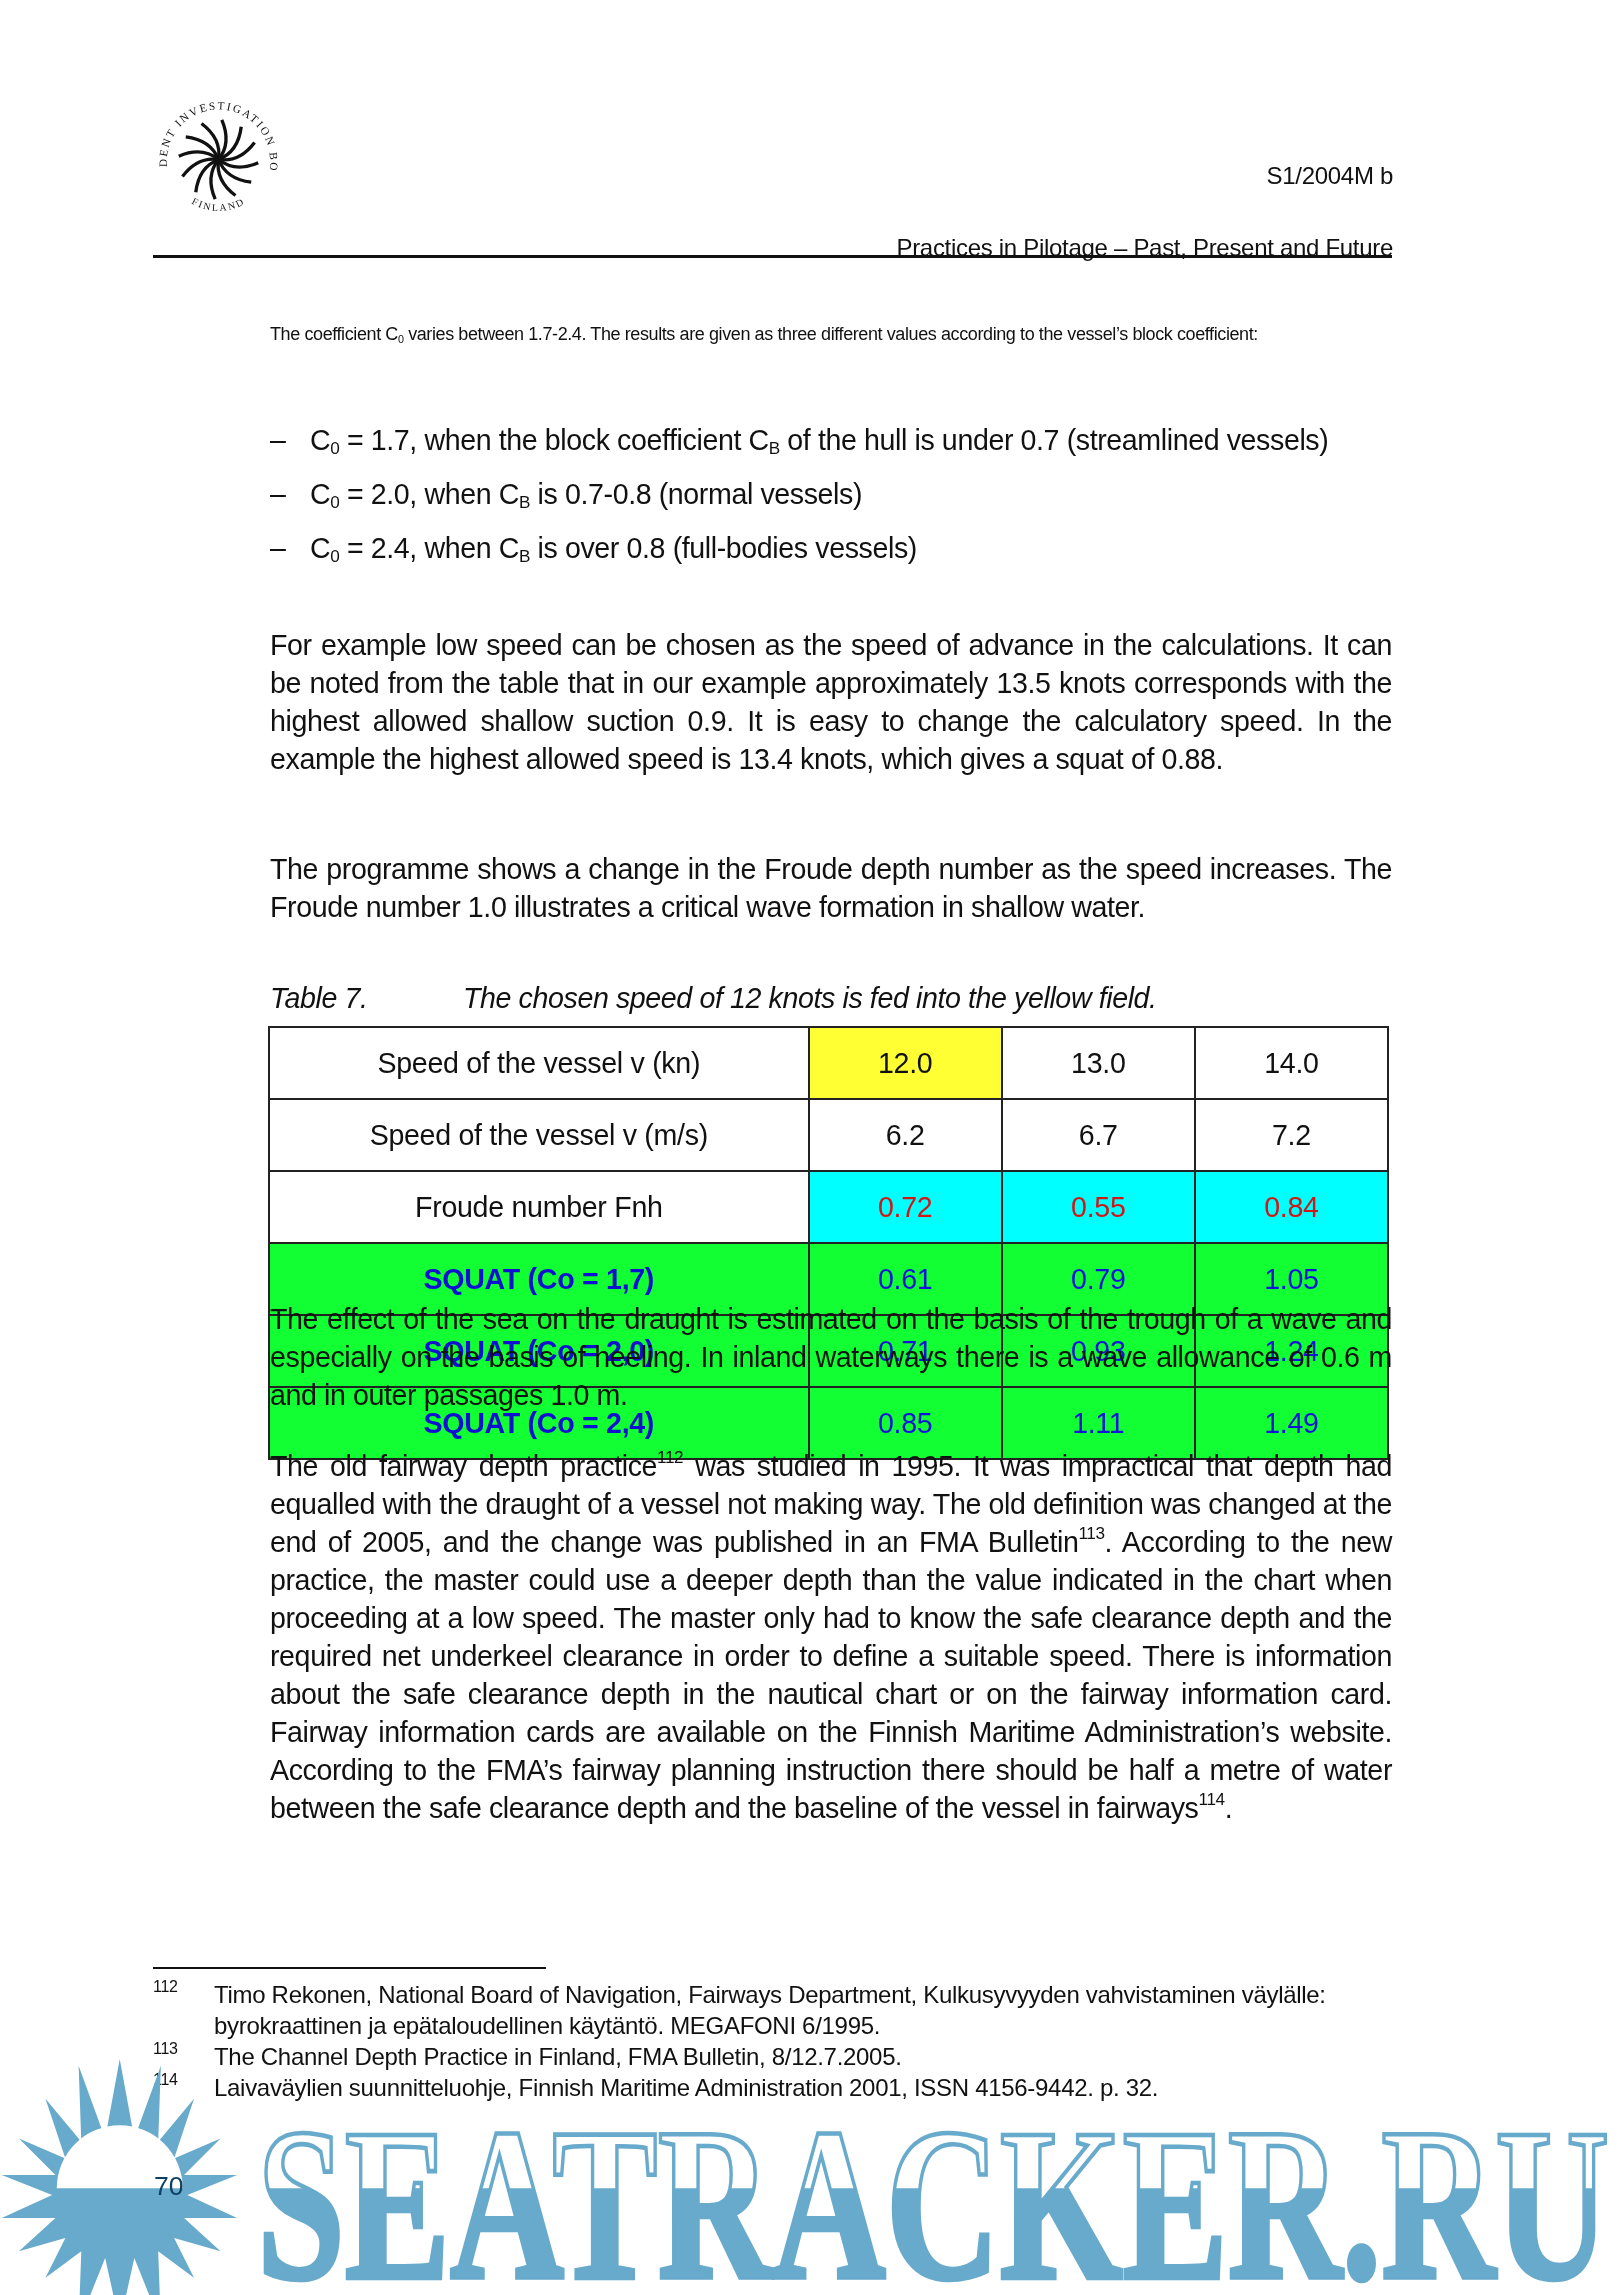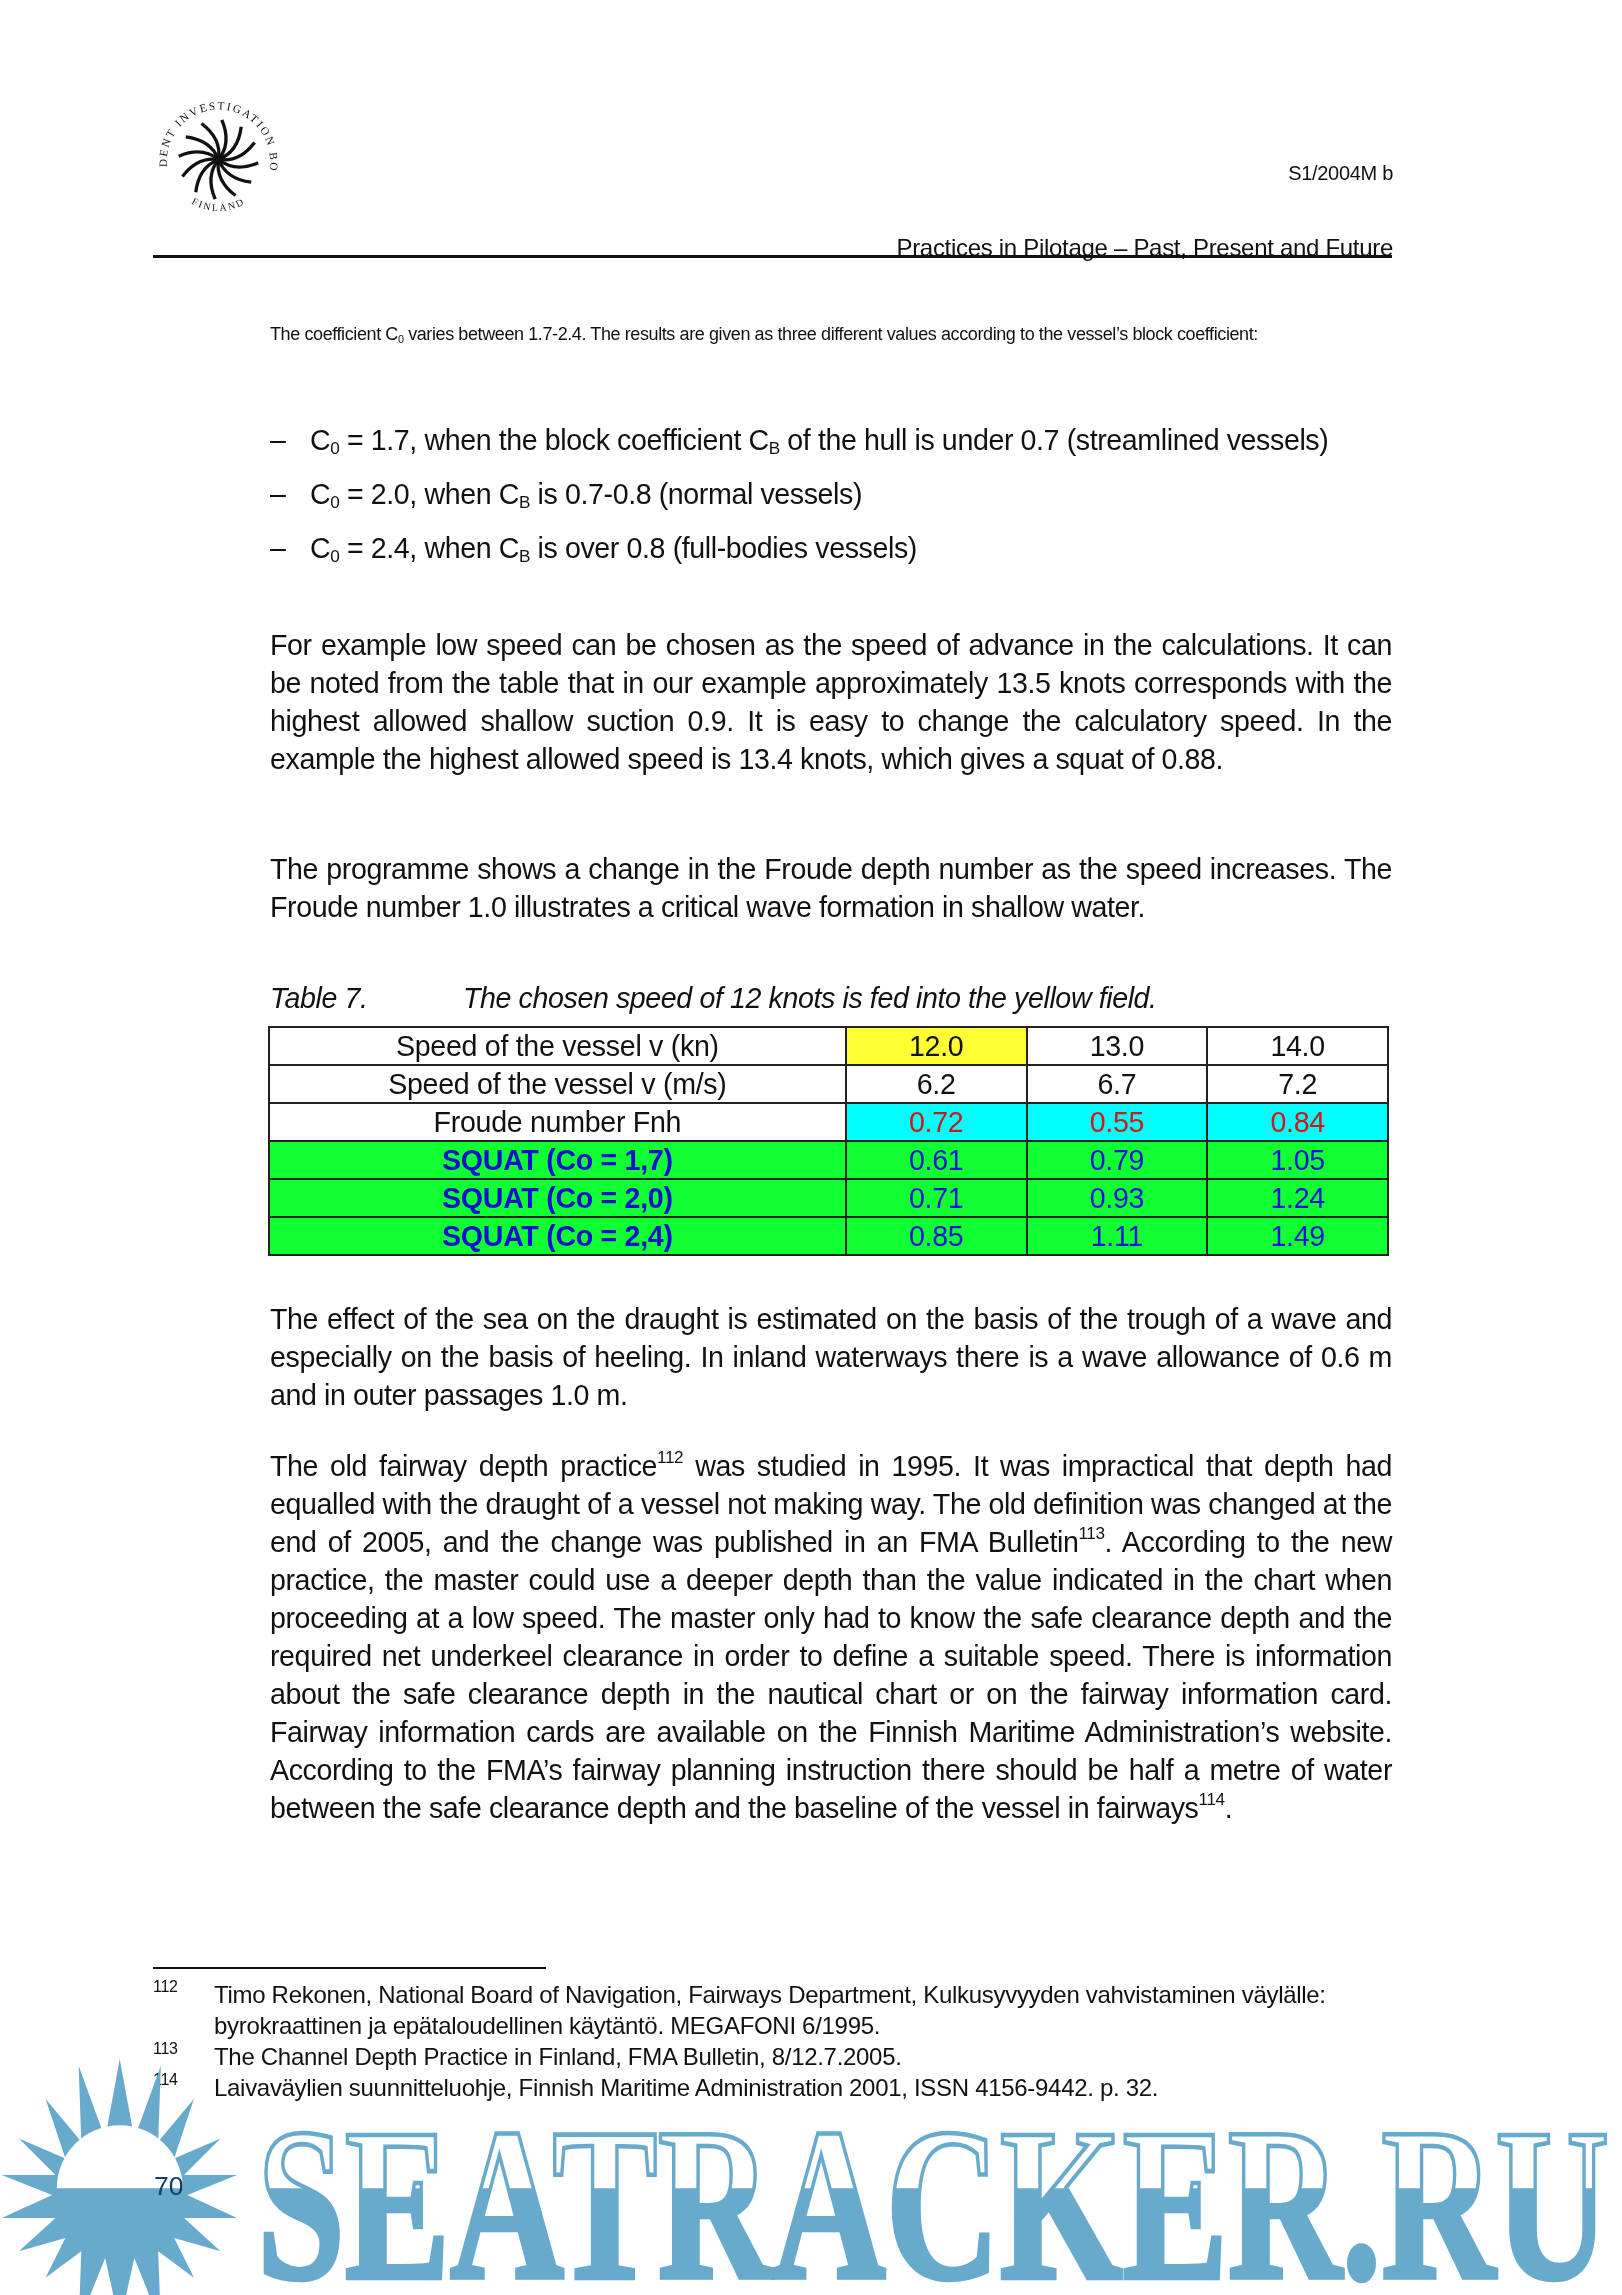--- a/index.html
+++ b/index.html
@@ -1,42 +1,42 @@
 <!DOCTYPE html>
 <html style="font-size:10.6px"><head>
   <meta charset="utf-8">
   <style>
     html, body { margin: 0; padding: 0; background: #ffffff; }
     body {
       width: 1623px; height: 2295px; position: relative; overflow: hidden;
       font-family: "Liberation Sans", sans-serif; color: #111;
     }
     .logo { position: absolute; left: 149px; top: 90px; width: 139px; height: 139px; }
-    .hdr-code { position: absolute; right: 230px; top: 162px; font-size: 20px; letter-spacing: -0.3px; }
+    .hdr-code { position: absolute; right: 230px; top: 162px; font-size: 24px; letter-spacing: -0.3px; }
     .hdr-title { position: absolute; right: 230px; top: 204px; font-size: 24px; letter-spacing: -0.3px; margin-top: 30px; }
     .hdr-rule { position: absolute; left: 153px; top: 255px; width: 1239px; height: 2.7px; background: #111; }
 
     .body { position: absolute; left: 270px; width: 1122px; font-size: 28.6px; line-height: 38px; letter-spacing: -0.4px; }
     .body p { margin: 0; }
     .just { text-align: justify; text-align-last: left; }
     .small { font-size: 18px; line-height: 37px; }
     sub { font-size: 0.6em; vertical-align: -0.25em; line-height: 0; }
     sup { font-size: 0.6em; vertical-align: 0.75em; line-height: 0; }
 
     .bullet { position: relative; padding-left: 40px; margin: 0; }
     .bullet .dash { position: absolute; left: 0; top: 0; }
 
     .caption { position: absolute; left: 270px; top: 982px; font-size: 28.6px; font-style: italic; letter-spacing: -0.4px; }
     .caption .num { display: inline-block; width: 193px; }
 
     table.squat {
       position: absolute; left: 268px; top: 1026px; width: 1121px;
       border-collapse: collapse; font-size: 28.6px; letter-spacing: -0.3px;
     }
-    table.squat td { border: 2px solid #222; height: 36px; padding: 0; text-align: center; line-height: 36px; }
+    table.squat td { border: 2px solid #222; height: 36px; padding: 17px; text-align: center; line-height: 36px; }
     table.squat td.lbl { width: 515px; }
     table.squat td.val { width: 160px; }
     .bold-blue { color: #1010d0; font-weight: bold; }
     .blue { color: #1414d8; }
     .red { color: #d01818; }
 
     .fn-rule { position: absolute; left: 153px; top: 1967px; width: 393px; height: 2px; background: #111; }
     .footnotes { position: absolute; left: 153px; top: 1979px; width: 1239px; font-size: 24px; line-height: 31px; letter-spacing: -0.3px; }
     .fn { position: relative; padding-left: 61px; }
     .fn .fnnum { position: absolute; left: 0; top: -8px; font-size: 16px; }

